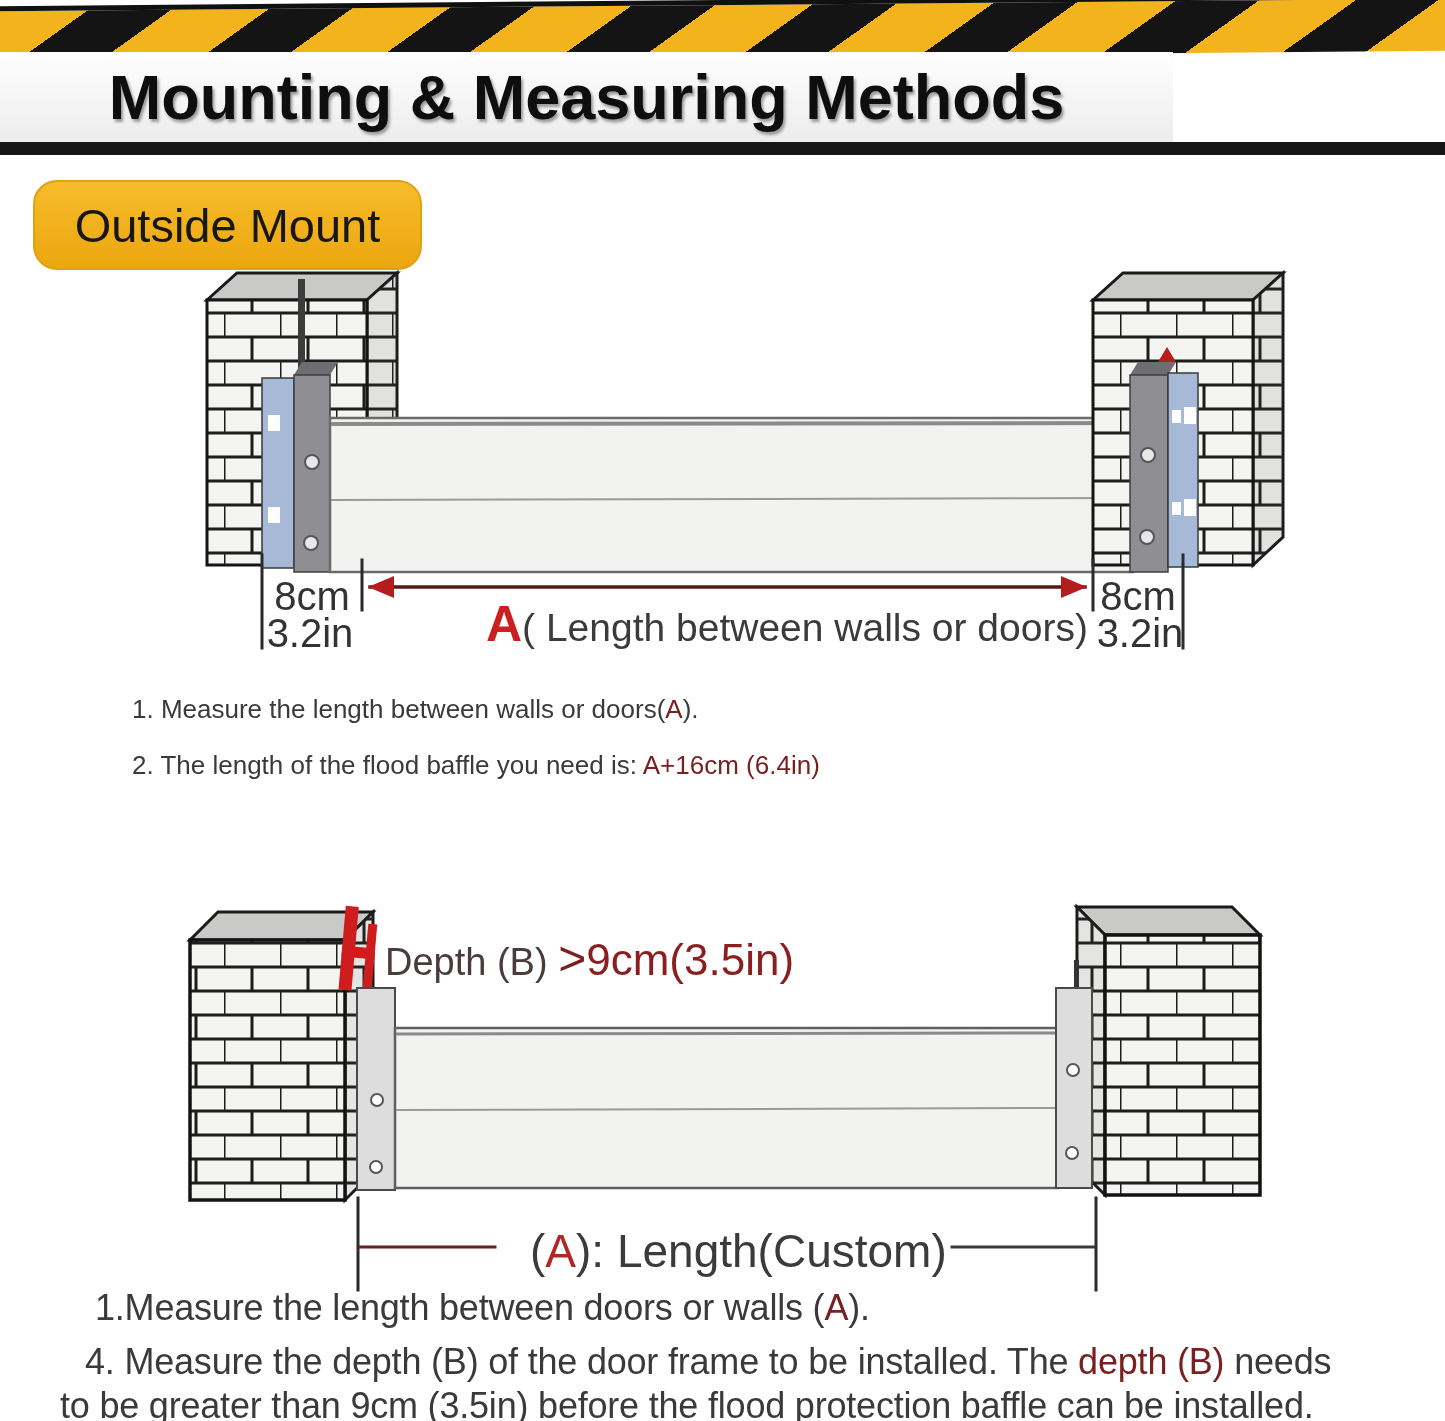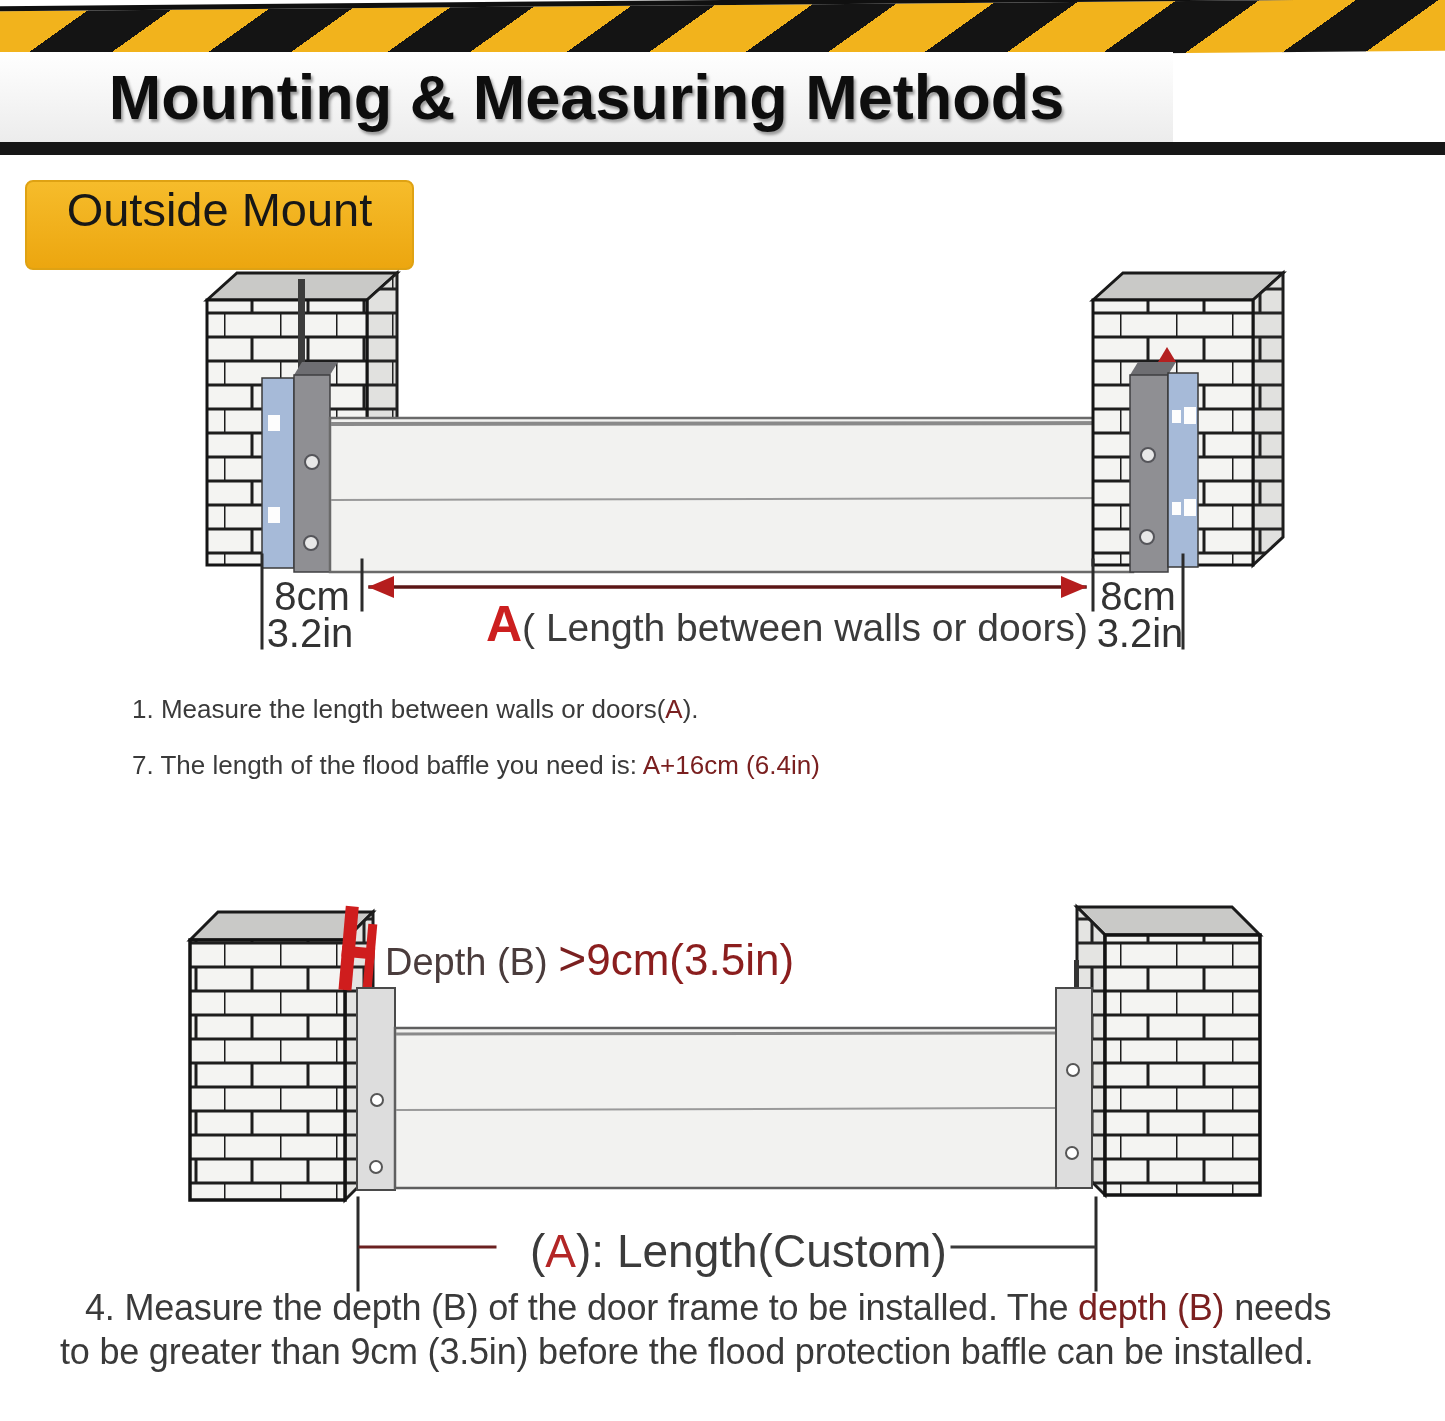--- a/index.html
+++ b/index.html
@@ -13,23 +13,23 @@
            background:repeating-linear-gradient(145deg,#f2b31c 0 56px,#141414 56px 104px);
            transform:rotate(-0.5deg);}
   .titleband{position:absolute;top:52px;left:0;width:1173px;height:90px;
              background:linear-gradient(#ffffff,#ececec);
              display:flex;align-items:center;justify-content:center;}
   .pagetitle{font-size:63px;font-weight:bold;color:#0e0e0e;letter-spacing:0px;
              text-shadow:2px 3px 3px #9a9a9a, -1px -1px 0 #f8f8f8;}
   .blackbar{position:absolute;top:142px;left:0;width:1445px;height:13px;background:#161616;}
 
   
-  .ylabel{position:absolute;left:25px;width:385px;height:86px;border-radius:8px;
+  .ylabel{position:absolute;left:33px;width:385px;height:86px;border-radius:24px;
           background:linear-gradient(#f6bc2b,#eca60f);border:2px solid #dfa213;
-          display:flex;align-items:flex-start;justify-content:center;
+          display:flex;align-items:center;justify-content:center;
           font-size:47px;color:#171717;}
   .ylabel.outside{top:180px;}
   .ylabel.inside{top:806px;}
 
   
   .diag{position:absolute;left:0;}
   #diag1{top:265px;}
   #diag2{top:895px;}
   svg text{font-family:"Liberation Sans",sans-serif;}
   .t40{font-size:40px;fill:#333333;}
@@ -132,21 +132,21 @@
     </g>
     <text class="t40" x="312" y="345" text-anchor="middle"><tspan>8cm</tspan></text>
     <text class="t40" x="310" y="382" text-anchor="middle"><tspan>3.2in</tspan></text>
     <text class="t40" x="1138" y="345" text-anchor="middle"><tspan>8cm</tspan></text>
     <text class="t40" x="1140" y="382" text-anchor="middle"><tspan>3.2in</tspan></text>
     <text x="486" y="376"><tspan class="bigA">A</tspan><tspan class="t39">( Length between walls or doors)</tspan></text>
   </svg>
 
   <div class="steps steps-outside">
     <p class="s1"><span>1. Measure the length between walls or doors(</span><span class="hl">A</span><span>).</span></p>
-    <p class="s2"><span>7. The length of the flood baffle you need is: </span><span class="hl">A+16cm (6.4in)</span></p>
+    <p class="s2"><span>2. The length of the flood baffle you need is: </span><span class="hl">A+16cm (6.4in)</span></p>
   </div>
 
 
   <svg id="diag2" class="diag" width="1445" height="400" viewBox="0 0 1445 400">
 
     <g>
       <polygon points="190,45 218,17 373,17 345,45" fill="#c9c9c7" stroke="#1a1a1a" stroke-width="3"></polygon>
       <polygon points="345,45 373,17 373,277 345,305" fill="url(#bricks)" stroke="#1a1a1a" stroke-width="3"></polygon>
       <polygon points="345,45 373,17 373,277 345,305" fill="rgba(90,90,90,0.10)"></polygon>
       <rect x="190" y="45" width="155" height="260" fill="url(#bricks)" stroke="#131313" stroke-width="3.5"></rect>
@@ -188,16 +188,17 @@
 
     <g stroke-linecap="square">
       <path d="M358,303 V395 M1096,303 V395" stroke="#2b2b2b" stroke-width="3" fill="none"></path>
       <line x1="360" y1="352" x2="495" y2="352" stroke="#6b2020" stroke-width="3"></line>
       <line x1="952" y1="352" x2="1094" y2="352" stroke="#3a3a3a" stroke-width="3"></line>
     </g>
     <text x="530" y="372"><tspan class="t46">(</tspan><tspan class="t46 red2">A</tspan><tspan class="t46">): Length(Custom)</tspan></text>
   </svg>
 
   <div class="steps steps-inside">
+    <p class="s1"><span>1.Measure the length between doors or walls (</span><span class="hl">A</span><span>).</span></p>
     <p class="s2"><span>4. Measure the depth (B) of the door frame to be installed. The </span><span class="hl">depth (B)</span><span> needs</span><br><span>to be greater than 9cm (3.5in) before the flood protection baffle can be installed.</span></p>
   </div>
 
 </div>
 
 </body></html>

